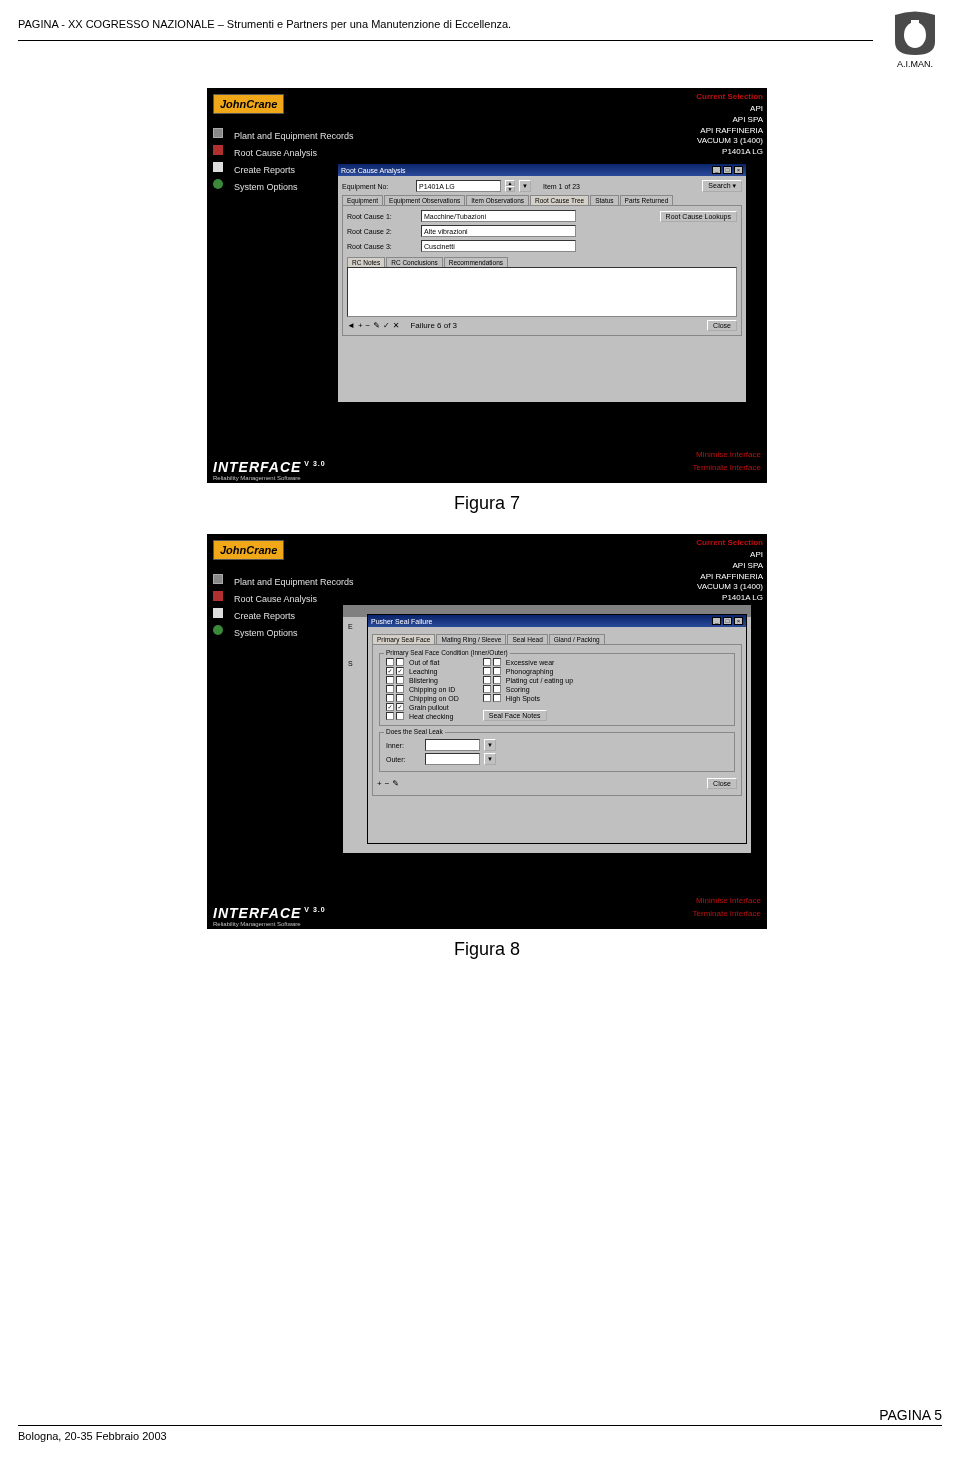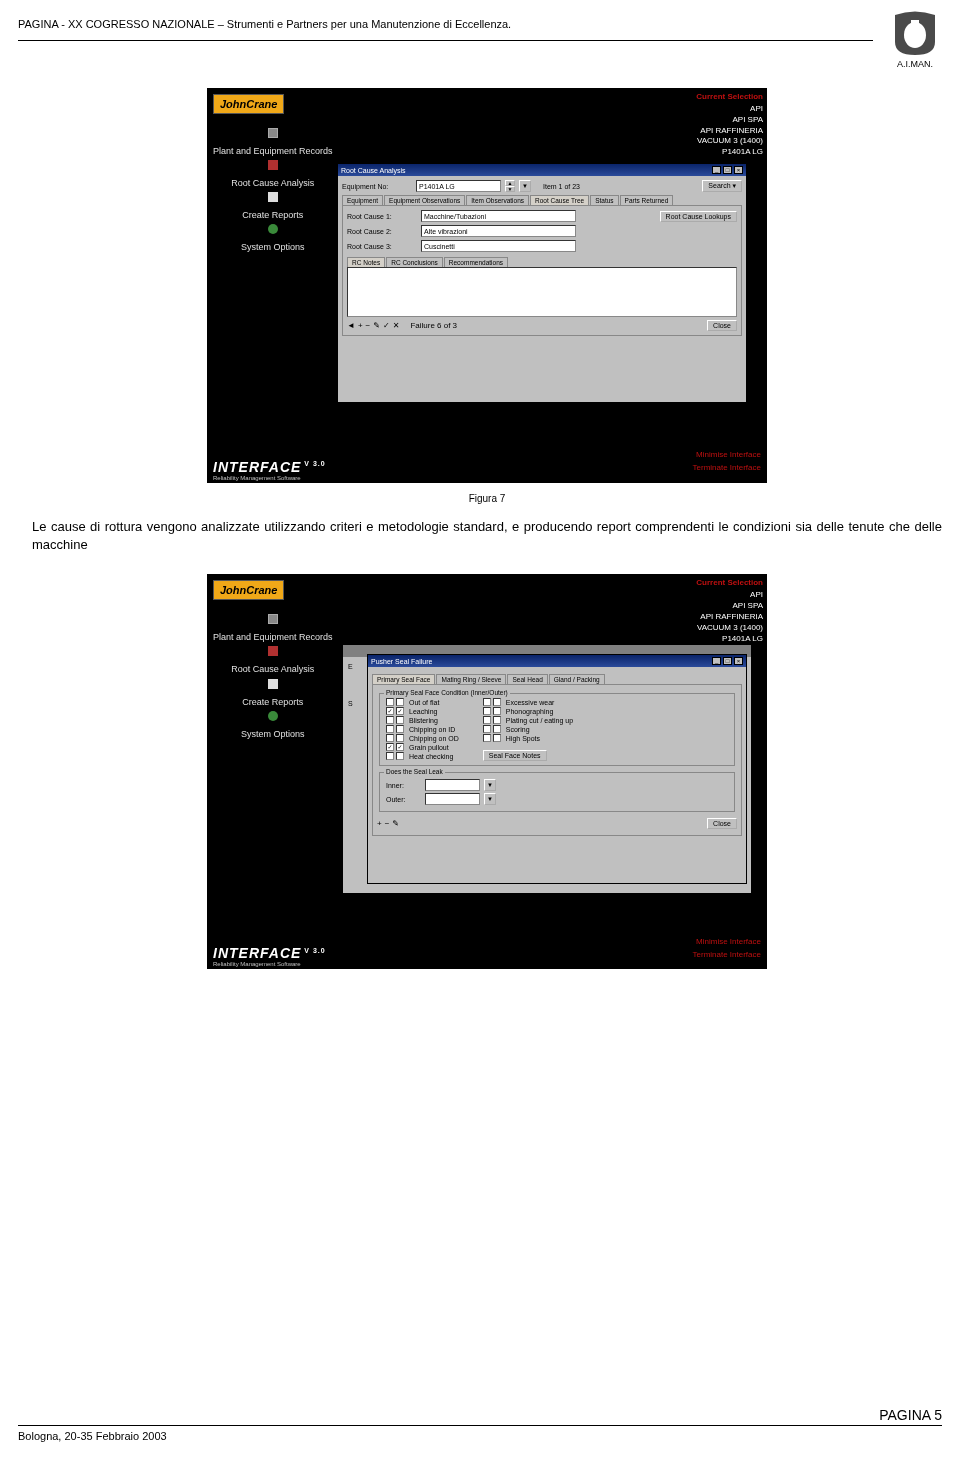--- a/index.html
+++ b/index.html
@@ -77,21 +77,21 @@
     font-size: 8px;
     line-height: 1.35;
   }
   .nav-menu {
     position: absolute;
     top: 40px; left: 6px;
     font-size: 9px;
     line-height: 1.9;
     color: #e0e0e0;
   }
-  .nav-item { display: flex; align-items: center; gap: 5px; flex-direction: column; }
+  .nav-item { display: flex; align-items: flex-start; gap: 11px; }
   .nav-icon {
     width: 10px; height: 10px;
     display: inline-block;
   }
   .ic-square { background: #888; border: 1px solid #aaa; }
   .ic-red { background: #b03030; }
   .ic-report { background: #ddd; }
   .ic-gear { background: #3a8a3a; border-radius: 50%; }
   .interface-logo {
     position: absolute;
@@ -249,21 +249,21 @@
   .dropdown .dd-arrow {
     width: 12px; height: 12px;
     background: #c0c0c0;
     border: 1px outset #fff;
     text-align: center;
     font-size: 6px;
     line-height: 10px;
   }
   .caption {
     text-align: center;
-    font-size: 10px;
+    font-size: 18px;
     margin: 6px 0 14px 0;
   }
   .bodytext {
     font-size: 13px;
     line-height: 1.4;
     margin: 0 14px;
     text-align: justify;
   }
   .page-footer {
     position: absolute;
@@ -404,21 +404,20 @@
     </div>
     <div class="interface-sub">Reliability Management Software</div>
     <div class="red-links">
       <div>Minimise Interface</div>
       <div>Terminate Interface</div>
     </div>
   </div>
 
   <div class="caption">Figura 7</div>
 
-  <p class="bodytext">Le cause di rottura vengono analizzate utilizzando criteri e metodologie standard, e producendo report comprendenti le condizioni sia delle tenute che delle macchine</p>
 
   <div class="screenshot ss8" style="margin-top:20px;">
     <div class="jc-logo">JohnCrane</div>
     <div class="cur-sel">Current Selection</div>
     <div class="sel-list">
       <div>API</div>
       <div>API SPA</div>
       <div>API RAFFINERIA</div>
       <div>VACUUM 3 (1400)</div>
       <div>P1401A LG</div>
@@ -563,20 +562,21 @@
     <div class="interface-logo">
       <span>INTERFACE</span><span class="interface-v">V 3.0</span>
     </div>
     <div class="interface-sub">Reliability Management Software</div>
     <div class="red-links">
       <div>Minimise Interface</div>
       <div>Terminate Interface</div>
     </div>
   </div>
 
+  <div class="caption">Figura 8</div>
 
 </div>
 
 <div class="pagina">PAGINA 5</div>
 <div class="page-footer">
   <div class="footer-line"></div>
   <div class="footer-row">
     <span>Bologna, 20-35 Febbraio 2003</span>
   </div>
 </div>

